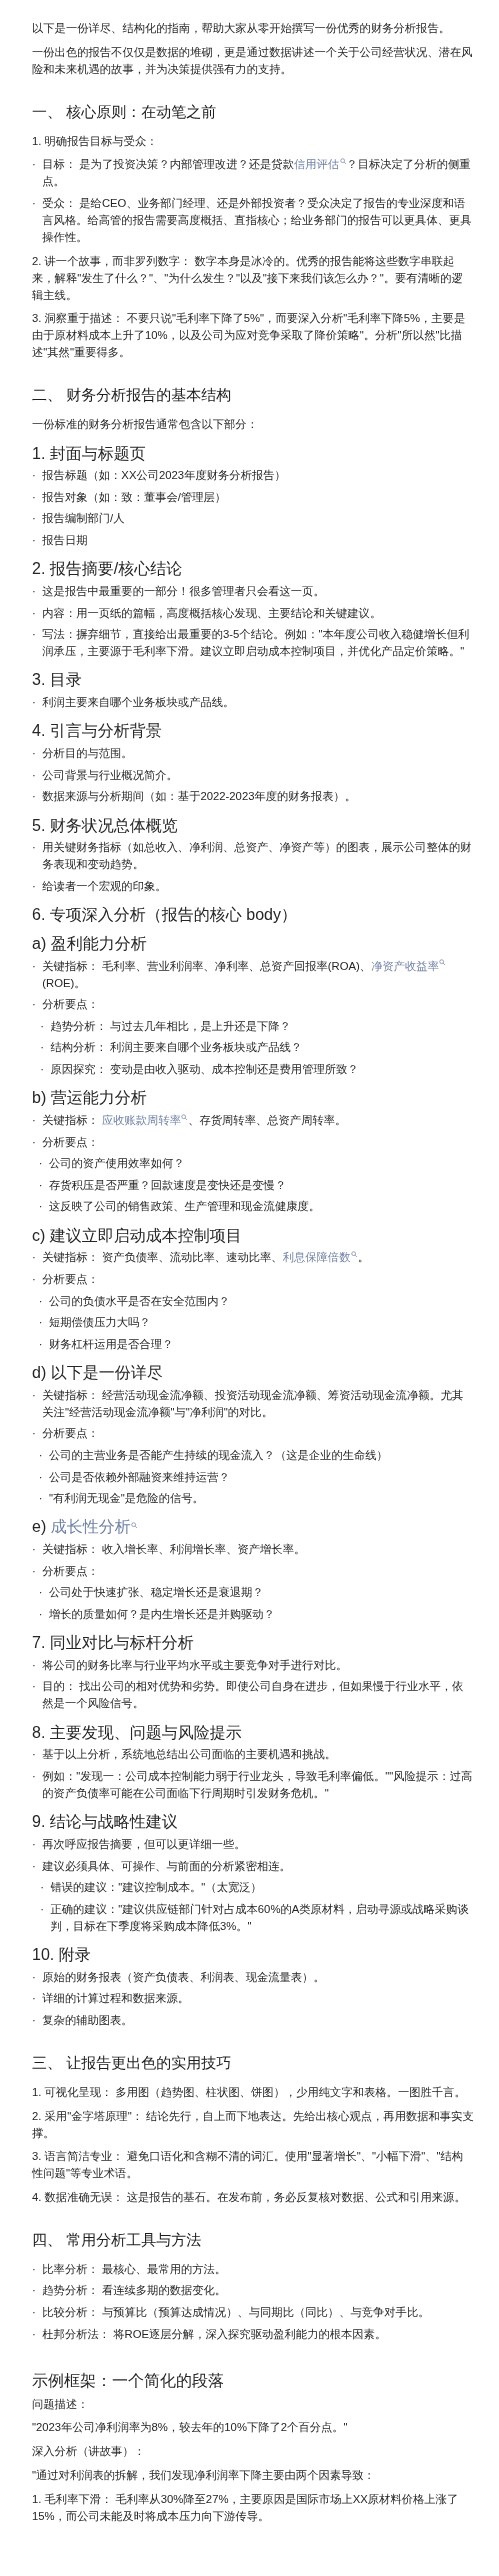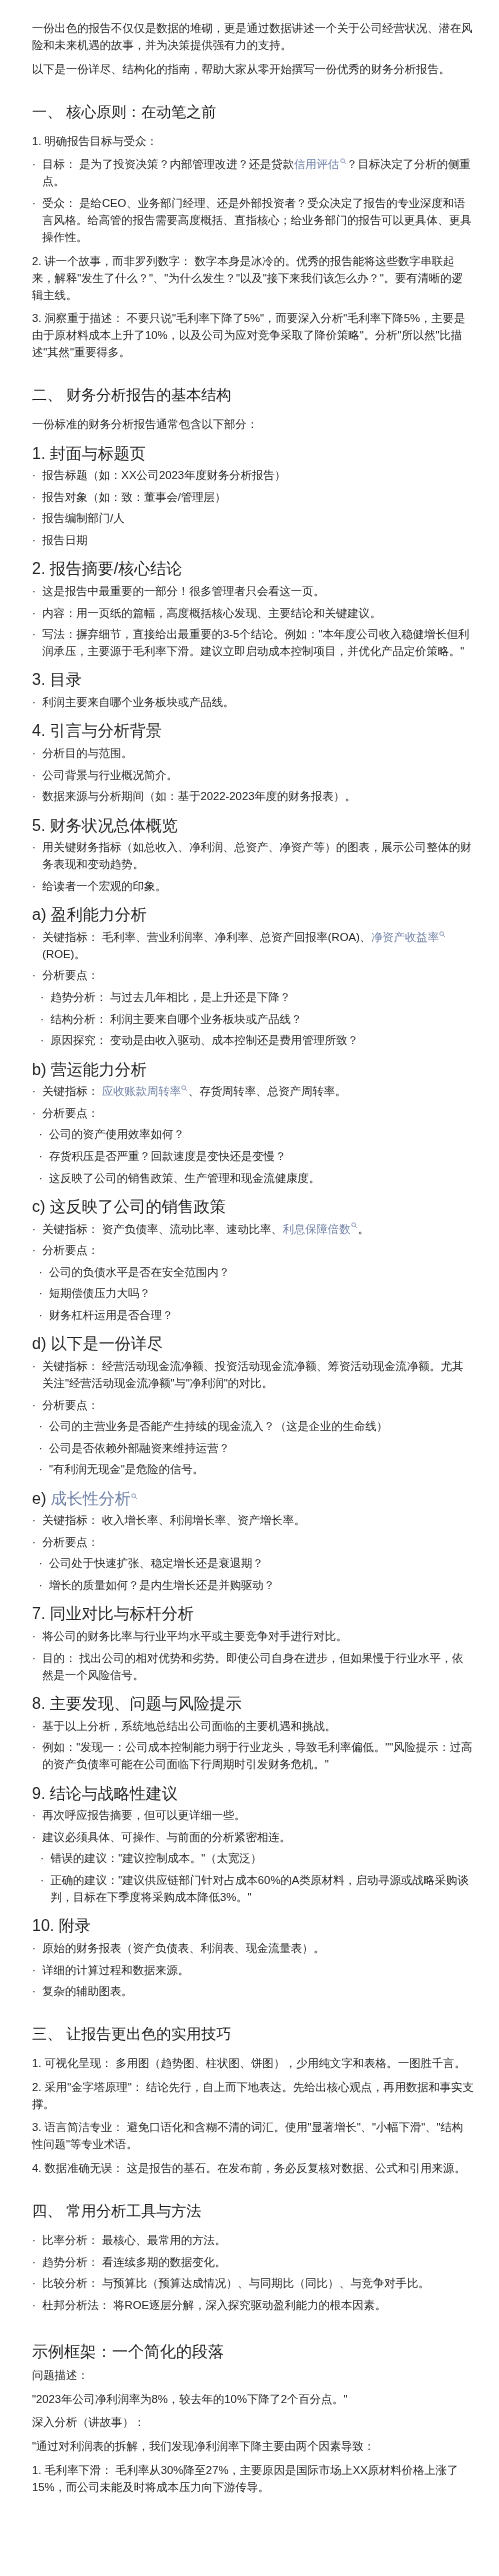--- a/index.html
+++ b/index.html
@@ -17,22 +17,22 @@
   .b{font-weight:400;}
   .link{color:#7081a6;cursor:pointer;}
   .qref{display:inline-block;vertical-align:3.6px;margin-left:0.5px;line-height:0;}
   .qref svg{display:inline-block;}
 </style>
 </head>
 <body>
 
 <div class="article">
   <div id="doc">
+      <p><span>以下是一份详尽、结构化的指南，帮助大家从零开始撰写一份优秀的财务分析报告。</span></p>
       <p><span>一份出色的报告不仅仅是数据的堆砌，更是通过数据讲述一个关于公司经营状况、潜在风险和未来机遇的故事，并为决策提供强有力的支持。</span></p>
-      <p><span>以下是一份详尽、结构化的指南，帮助大家从零开始撰写一份优秀的财务分析报告。</span></p>
       <h2><span class="b">一、 核心原则：在动笔之前</span></h2>
       <p><span class="b">1. 明确报告目标与受众：</span></p>
       <div class="li lv1">
         <span class="dot b">·</span>
         <span class="txt"><span class="b">目标：</span><span> 是为了投资决策？内部管理改进？还是贷款</span><span class="link">信用评估<span class="qref"><svg width="6.7" height="6.7" viewBox="0 0 14 14" aria-hidden="true">
                 <circle cx="5.6" cy="5.6" r="4" fill="none" stroke="#7081a6" stroke-width="1.5"></circle>
                 <line x1="8.7" y1="8.7" x2="12.5" y2="12.5" stroke="#7081a6" stroke-width="1.5"></line>
               </svg></span></span><span>？目标决定了分析的侧重点。</span></span>
       </div>
       <div class="li lv1">
@@ -93,20 +93,21 @@
       </div>
       <h3><span class="b">5. 财务状况总体概览</span></h3>
       <div class="li lv1">
         <span class="dot">·</span>
         <span class="txt"><span>用关键财务指标（如总收入、净利润、总资产、净资产等）的图表，展示公司整体的财务表现和变动趋势。</span></span>
       </div>
       <div class="li lv1">
         <span class="dot">·</span>
         <span class="txt"><span>给读者一个宏观的印象。</span></span>
       </div>
+      <h3><span class="b">6. 专项深入分析（报告的核心 body）</span></h3>
       <h3><span class="b">a) 盈利能力分析</span></h3>
       <div class="li lv1">
         <span class="dot b">·</span>
         <span class="txt"><span class="b">关键指标：</span><span> 毛利率、营业利润率、净利率、总资产回报率(ROA)、</span><span class="link">净资产收益率<span class="qref"><svg width="6.7" height="6.7" viewBox="0 0 14 14" aria-hidden="true">
                 <circle cx="5.6" cy="5.6" r="4" fill="none" stroke="#7081a6" stroke-width="1.5"></circle>
                 <line x1="8.7" y1="8.7" x2="12.5" y2="12.5" stroke="#7081a6" stroke-width="1.5"></line>
               </svg></span></span><span>(ROE)。</span></span>
       </div>
       <div class="li lv1">
         <span class="dot b">·</span>
@@ -141,21 +142,21 @@
         <span class="txt"><span>公司的资产使用效率如何？</span></span>
       </div>
       <div class="li lv3">
         <span class="dot">·</span>
         <span class="txt"><span>存货积压是否严重？回款速度是变快还是变慢？</span></span>
       </div>
       <div class="li lv3">
         <span class="dot">·</span>
         <span class="txt"><span>这反映了公司的销售政策、生产管理和现金流健康度。</span></span>
       </div>
-      <h3><span class="b">c) 这反映了公司的销售政策</span></h3>
+      <h3><span class="b">c) 建议立即启动成本控制项目</span></h3>
       <div class="li lv1">
         <span class="dot">·</span>
         <span class="txt"><span>关键指标： 资产负债率、流动比率、速动比率、</span><span class="link">利息保障倍数<span class="qref"><svg width="6.7" height="6.7" viewBox="0 0 14 14" aria-hidden="true">
                 <circle cx="5.6" cy="5.6" r="4" fill="none" stroke="#7081a6" stroke-width="1.5"></circle>
                 <line x1="8.7" y1="8.7" x2="12.5" y2="12.5" stroke="#7081a6" stroke-width="1.5"></line>
               </svg></span></span><span>。</span></span>
       </div>
       <div class="li lv1">
         <span class="dot">·</span>
         <span class="txt"><span>分析要点：</span></span>

